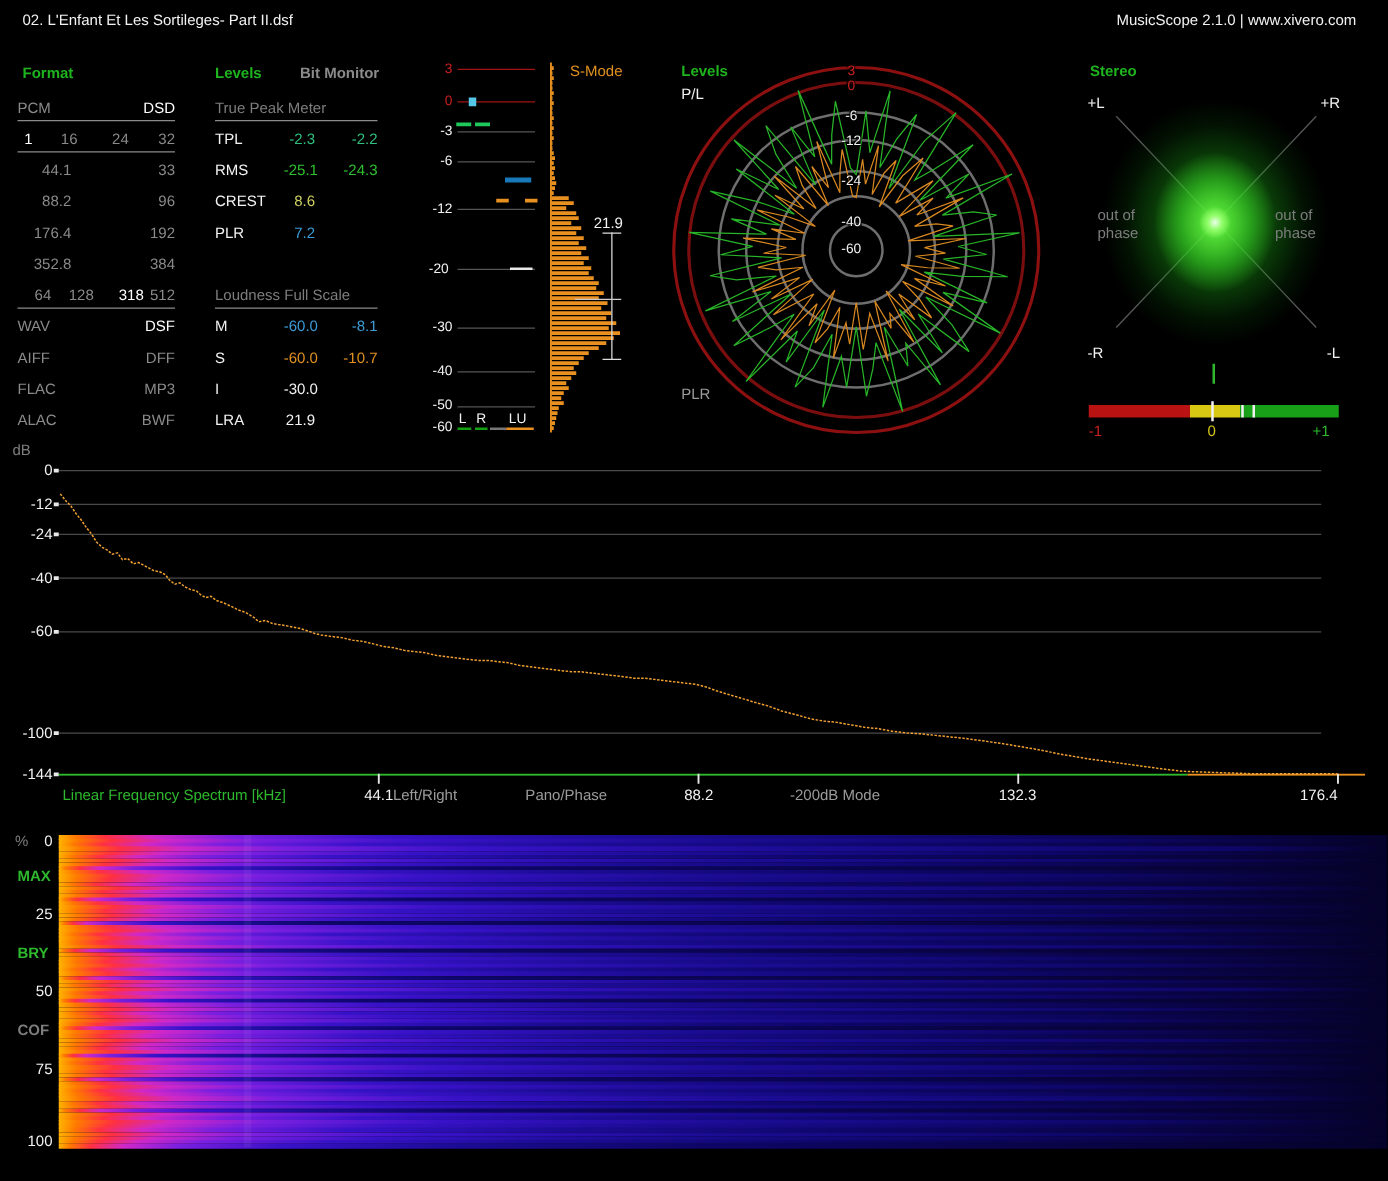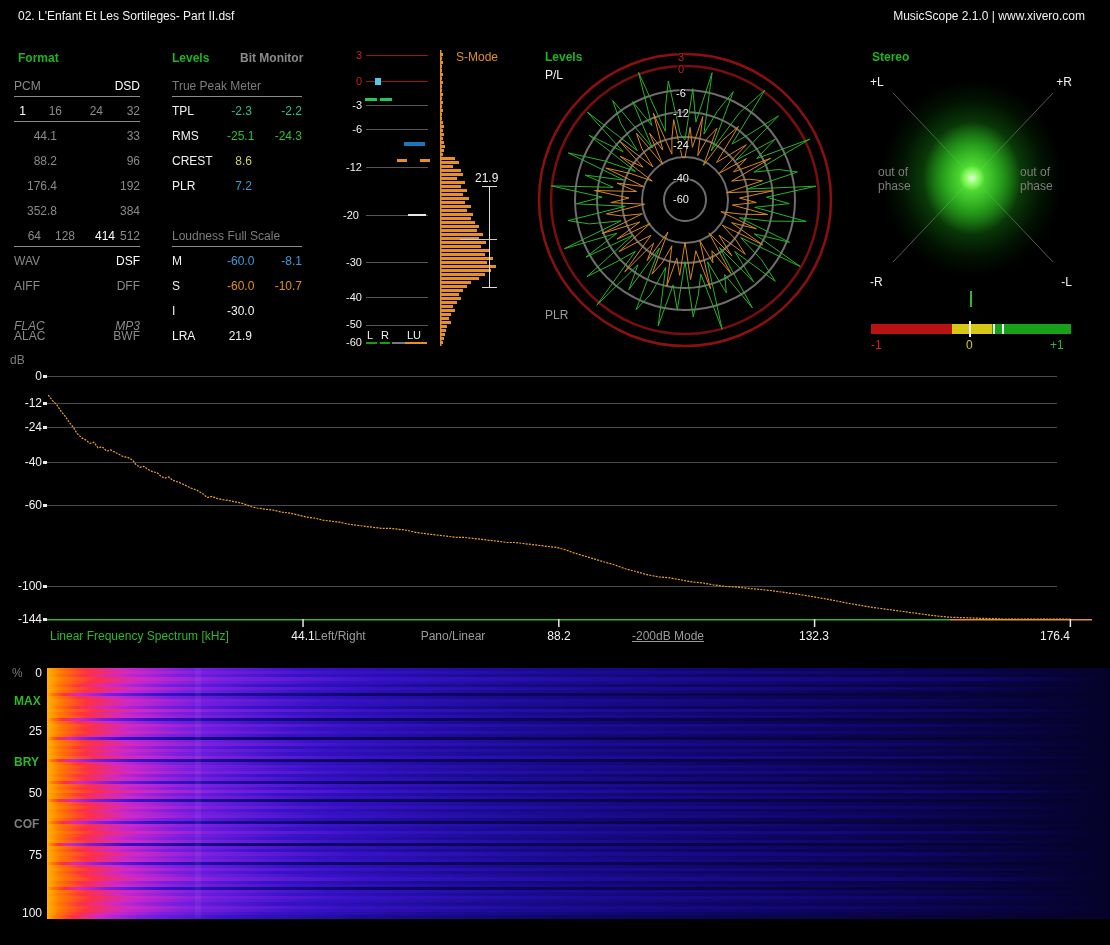--- a/index.html
+++ b/index.html
@@ -62,33 +62,33 @@
   <span>176.4</span>
   <span>192</span>
 </div>
 <div class="frow g2r" style="top:204px;">
   <span>352.8</span>
   <span>384</span>
 </div>
 <div class="frow g4" style="top:229px;grid-template-columns:27px 34px 40px 25px;">
   <span>64</span>
   <span>128</span>
-  <span class="on">414</span>
+  <span class="on">318</span>
   <span>512</span>
 </div>
 <div class="line" style="left:14px;top:246px;width:126px;"></div>
 <div class="frow g2l" style="top:254px;">
   <span class="la">WAV</span>
   <span class="on">DSF</span>
 </div>
 <div class="frow g2l" style="top:279px;">
   <span class="la">AIFF</span>
   <span>DFF</span>
 </div>
-<div class="frow g2l" style="top:319px;font-style:italic;">
+<div class="frow g2l" style="top:304px;">
   <span class="la">FLAC</span>
   <span>MP3</span>
 </div>
 <div class="frow g2l" style="top:329px;">
   <span class="la">ALAC</span>
   <span>BWF</span>
 </div>
 
 <div class="abs t12 b green" style="left:172px;top:51px;">Levels</div>
 <div class="abs t12 b" style="left:240px;top:51px;color:#8a8a8a;">Bit Monitor</div>
@@ -338,22 +338,22 @@
     <rect x="813.84" y="254" width="1.5" height="8" fill="#e8e8e8"></rect>
     <rect x="1069.62" y="254" width="1.5" height="8" fill="#e8e8e8"></rect>
     <polyline points="48.2,30.1 52.8,35.8 56.9,40.0 60.9,46.0 65.0,51.0 69.0,57.0 73.1,62.0 77.2,68.6 81.8,72.9 85.9,75.1 89.9,78.4 94.0,77.3 98.0,82.8 102.1,81.7 106.7,86.1 110.8,85.0 114.9,87.2 118.9,89.3 123.0,91.5 128.2,92.6 132.3,94.8 135.7,99.2 139.8,102.4 143.9,101.3 147.9,104.5 152.6,106.7 157.2,107.8 160.7,111.0 164.7,113.1 168.8,112.0 172.9,115.3 179.2,117.4 186.2,120.7 190.3,122.8 196.6,125.0 203.6,129.3 207.1,132.5 212.3,131.4 217.5,133.6 222.7,134.6 229.7,135.7 234.9,136.8 240.1,137.8 247.1,140.0 252.3,142.0 257.0,143.0 264.5,144.1 273.2,145.1 281.9,147.1 290.0,148.1 298.7,150.1 306.8,152.2 315.0,153.2 323.1,155.2 331.2,156.2 339.9,157.2 348.6,159.2 356.7,160.3 364.8,161.3 373.0,162.3 381.7,163.3 389.8,163.3 398.5,164.3 407.2,165.3 415.3,167.3 422.8,168.3 431.5,169.4 440.2,170.4 448.4,171.4 457.1,172.4 464.6,172.4 472.7,173.4 482.0,174.4 490.1,175.4 499.4,176.4 506.9,177.5 515.1,177.5 523.2,178.5 531.3,179.5 540.0,180.5 548.1,181.5 556.8,182.5 564.9,184.6 573.1,187.6 582.9,190.6 593.4,193.7 603.2,196.7 614.2,199.7 625.3,203.8 636.9,206.8 647.9,209.9 658.9,211.9 669.9,212.9 680.9,214.9 692.0,216.9 703.0,218.0 714.0,220.0 725.6,221.4 737.2,222.1 748.2,223.3 759.2,224.4 770.3,225.5 781.3,227.0 792.3,228.5 802.7,230.0 813.8,231.9 825.4,233.8 837.0,236.0 848.0,238.3 859.0,240.1 870.0,242.0 881.0,243.5 892.1,245.0 903.1,246.5 914.1,248.0 925.1,249.5 936.7,251.0 947.7,252.1 958.8,252.5 969.8,252.9 980.8,253.3 991.8,253.6 1002.8,254.0 1033.0,254.0 1070.1,254.0" fill="none" stroke="#f0a030" stroke-width="1.2" stroke-dasharray="2,1.2"></polyline>
   </svg>
 <div class="abs t12" style="left:50px;top:629px;color:#2db82d;">Linear Frequency Spectrum [kHz]</div>
 <div class="xlab white" style="left:273px;">44.1</div>
 <div class="xlab white" style="left:529px;">88.2</div>
 <div class="xlab white" style="left:784px;">132.3</div>
 <div class="xlab white" style="left:1025px;">176.4</div>
 <div class="xlab gray" style="left:309px;width:62px;">Left/Right</div>
-<div class="xlab gray" style="left:417px;width:72px;">Pano/Linear</div>
-<div class="xlab gray" style="left:627px;width:82px;text-decoration:underline;">-200dB Mode</div>
+<div class="xlab gray" style="left:417px;width:72px;">Pano/Phase</div>
+<div class="xlab gray" style="left:627px;width:82px;">-200dB Mode</div>
 
 <div class="abs t12 dim" style="left:12px;top:666px;">%</div>
 <div class="abs t12 white" style="left:14px;top:666px;width:28px;text-align:right;">0</div>
 <div class="abs t12 white" style="left:14px;top:724px;width:28px;text-align:right;">25</div>
 <div class="abs t12 white" style="left:14px;top:786px;width:28px;text-align:right;">50</div>
 <div class="abs t12 white" style="left:14px;top:848px;width:28px;text-align:right;">75</div>
 <div class="abs t12 white" style="left:14px;top:906px;width:28px;text-align:right;">100</div>
 <div class="abs t12 b" style="left:14px;top:694px;color:#2db82d;">MAX</div>
 <div class="abs t12 b" style="left:14px;top:755px;color:#2db82d;">BRY</div>
 <div class="abs t12 b dim" style="left:14px;top:817px;">COF</div>

